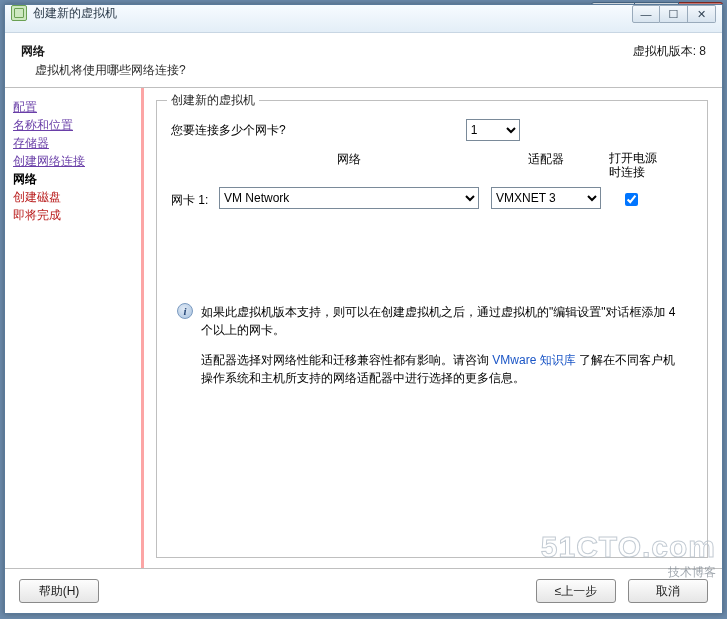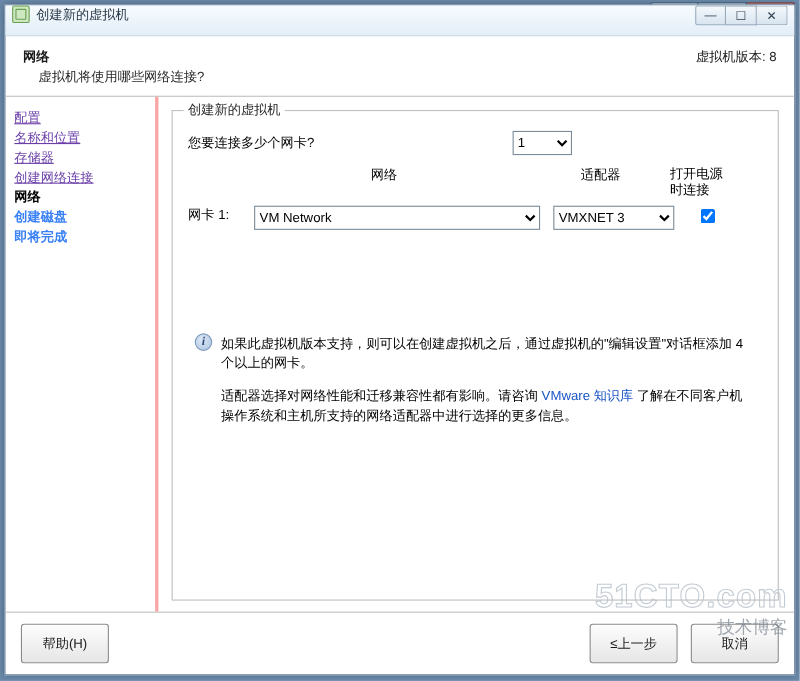--- a/index.html
+++ b/index.html
@@ -59,69 +59,69 @@
   .header .lft .sub{ color:#2a2a2a; padding-left:14px;}
   .header .ver{ color:#1a1a1a; white-space:nowrap;}
 
   .body { flex:1; display:flex; min-height:0;}
   .sidebar {
     width: 139px; padding: 10px 8px; border-right:3px solid #fca5a5;
   }
   .sidebar .step { line-height:18px; }
   .sidebar .step.link { color:#6a3fa8; text-decoration:underline; cursor:pointer;}
   .sidebar .step.current { font-weight:bold; color:#000;}
-  .sidebar .step.future { color:#3b82f6;font-weight:bold;}
+  .sidebar .step.future { color:#b91c1c;}
 
   .panel { flex:1; padding: 12px 14px 10px 12px; position:relative; }
   .groupbox { border:1px solid #bfbfbf; position:relative; padding:18px 14px 14px 14px; height:100%;}
   .groupbox .legend { position:absolute; top:-9px; left:10px; background:#fff; padding:0 4px; color:#2a2a2a;}
 
   .row { display:flex; align-items:center; margin-bottom:10px;}
   .q-label { flex:0 0 auto;}
   .count-wrap { margin-left: 180px;}
   select.win {
     font: inherit; height:22px; border:1px solid #7a8a99; background:#fff;
   }
   .hdr-row { display:flex; margin-top:10px;}
   .hdr-row .col-net { flex:0 0 260px; text-align:center;}
   .hdr-row .col-adp { flex:0 0 110px; text-align:center; margin-left:12px;}
   .hdr-row .col-pwr { flex:0 0 56px; margin-left:8px; line-height:14px;}
-  .nic-row { display:flex; align-items:flex-start; margin-top:8px;}
+  .nic-row { display:flex; align-items:flex-end; margin-top:8px;}
   .nic-row .lbl { flex:0 0 48px;}
-  .nic-row select.net { flex:0 0 260px;margin-left:12px;}
+  .nic-row select.net { flex:0 0 260px;}
   .nic-row select.adp { flex:0 0 110px; margin-left:12px;}
   .nic-row .chk { margin-left:24px;}
 
   .info-block { margin-top:90px; padding: 4px 6px; }
   .info-row { display:flex; align-items:flex-start; gap:8px; margin-bottom:12px; line-height:18px;}
   .info-icon { width:16px;height:16px;flex:0 0 16px;border-radius:50%;
     background: radial-gradient(circle at 40% 35%, #dfe9f5, #a8c2df);
     border:1px solid #7a9ac0; position:relative;}
   .info-icon::after{content:"i";position:absolute;inset:0;display:flex;align-items:center;justify-content:center;font-family:Georgia,serif;font-style:italic;font-weight:bold;font-size:11px;color:#2a4a7a;}
   a.kb { color:#1a55c6; text-decoration:none;}
 
   .footer {
     border-top:1px solid #bfbfbf; padding:10px 14px;
     display:flex; align-items:center;
   }
   .footer .spacer{flex:1;}
   button.win {
-    font: inherit; height:36px; min-width:80px; padding:0 12px;
+    font: inherit; height:24px; min-width:80px; padding:0 12px;
     background: linear-gradient(#fdfdfd,#e6e6e6); border:1px solid #8a8a8a;
     border-radius:3px; cursor:pointer; color:#1a1a1a;
   }
   .btn-gap { width:6px;}
 
   .watermark {
     position:absolute; right:6px; bottom:32px; text-align:right;
     pointer-events:none; color:rgba(255,255,255,.6);
   }
   .watermark .l1{font-size:30px;font-weight:bold;letter-spacing:1px;
     color:transparent;-webkit-text-stroke:1px rgba(180,190,200,.8);}
-  .watermark .l2{font-size:16px;color:rgba(120,130,140,.7);}
+  .watermark .l2{font-size:12px;color:rgba(120,130,140,.7);}
 </style>
 </head>
 <body>
 
 <div class="parent-ctrls">
   <div class="ctrl">
       <span>—</span>
     </div>
   <div class="ctrl">
       <span>☐</span>

